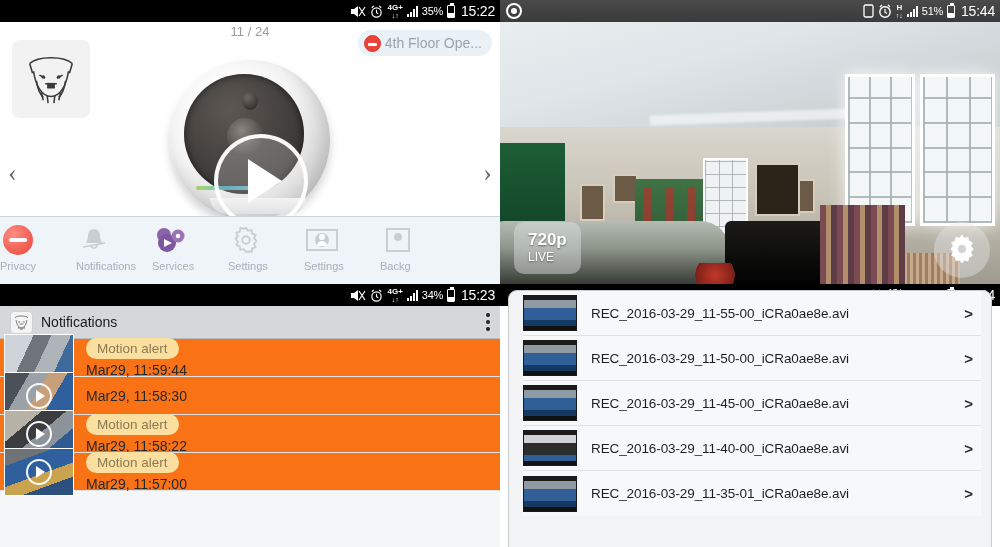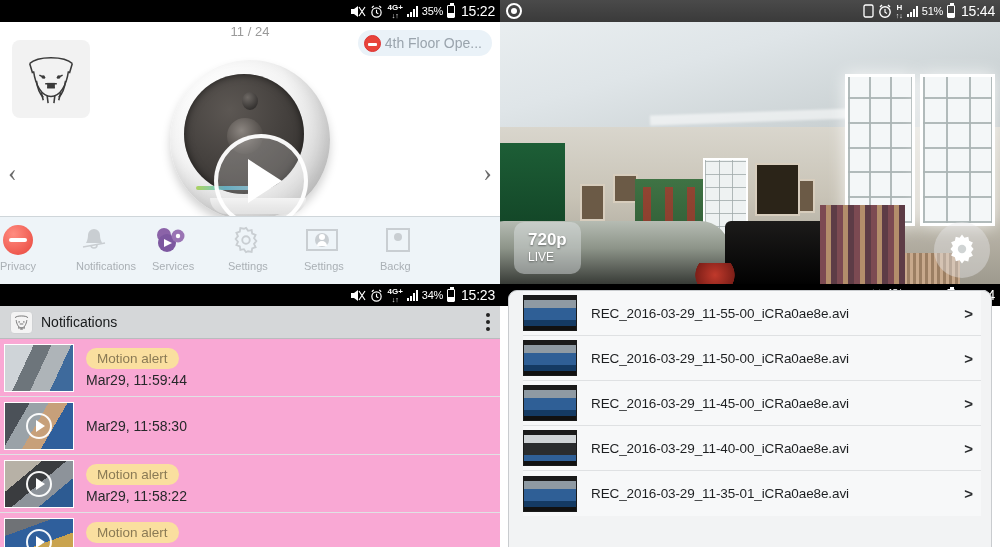--- a/index.html
+++ b/index.html
@@ -284,23 +284,23 @@
   .notif-header .ttl { font-size: 14px; color: #17191a; }
   .nh-logo {
     width: 23px; height: 23px; border-radius: 4px;
     background: #f4f4f4; border: 1px solid #cfd1d3;
     display: flex; align-items: center; justify-content: center;
   }
   .kebab { margin-left: auto; display: flex; flex-direction: column; gap: 3px; }
   .kebab i { width: 4px; height: 4px; background: #222; border-radius: 50%; display:block; }
   .notif-row {
     display: flex; align-items: center; gap: 12px;
-    height: 58px; padding: 0 0 0 4px;
+    height: 38px; padding: 0 0 0 4px;
     border-bottom: 1px solid #e0e2e4;
-    background: #f9a8d4;
+    background: #f97316;
   }
   .nr-thumb {
     width: 70px; height: 48px; flex: none;
     border: 1px solid #ffffff;
     position: relative; overflow: hidden;
     background: linear-gradient(150deg,#8d969d 0%,#b9bfc4 40%,#636c72 100%);
   }
   .nr-thumb .fl { position: absolute; inset: 0; }
   .nr-thumb .pb {
     position: absolute; left: 50%; top: 50%;

